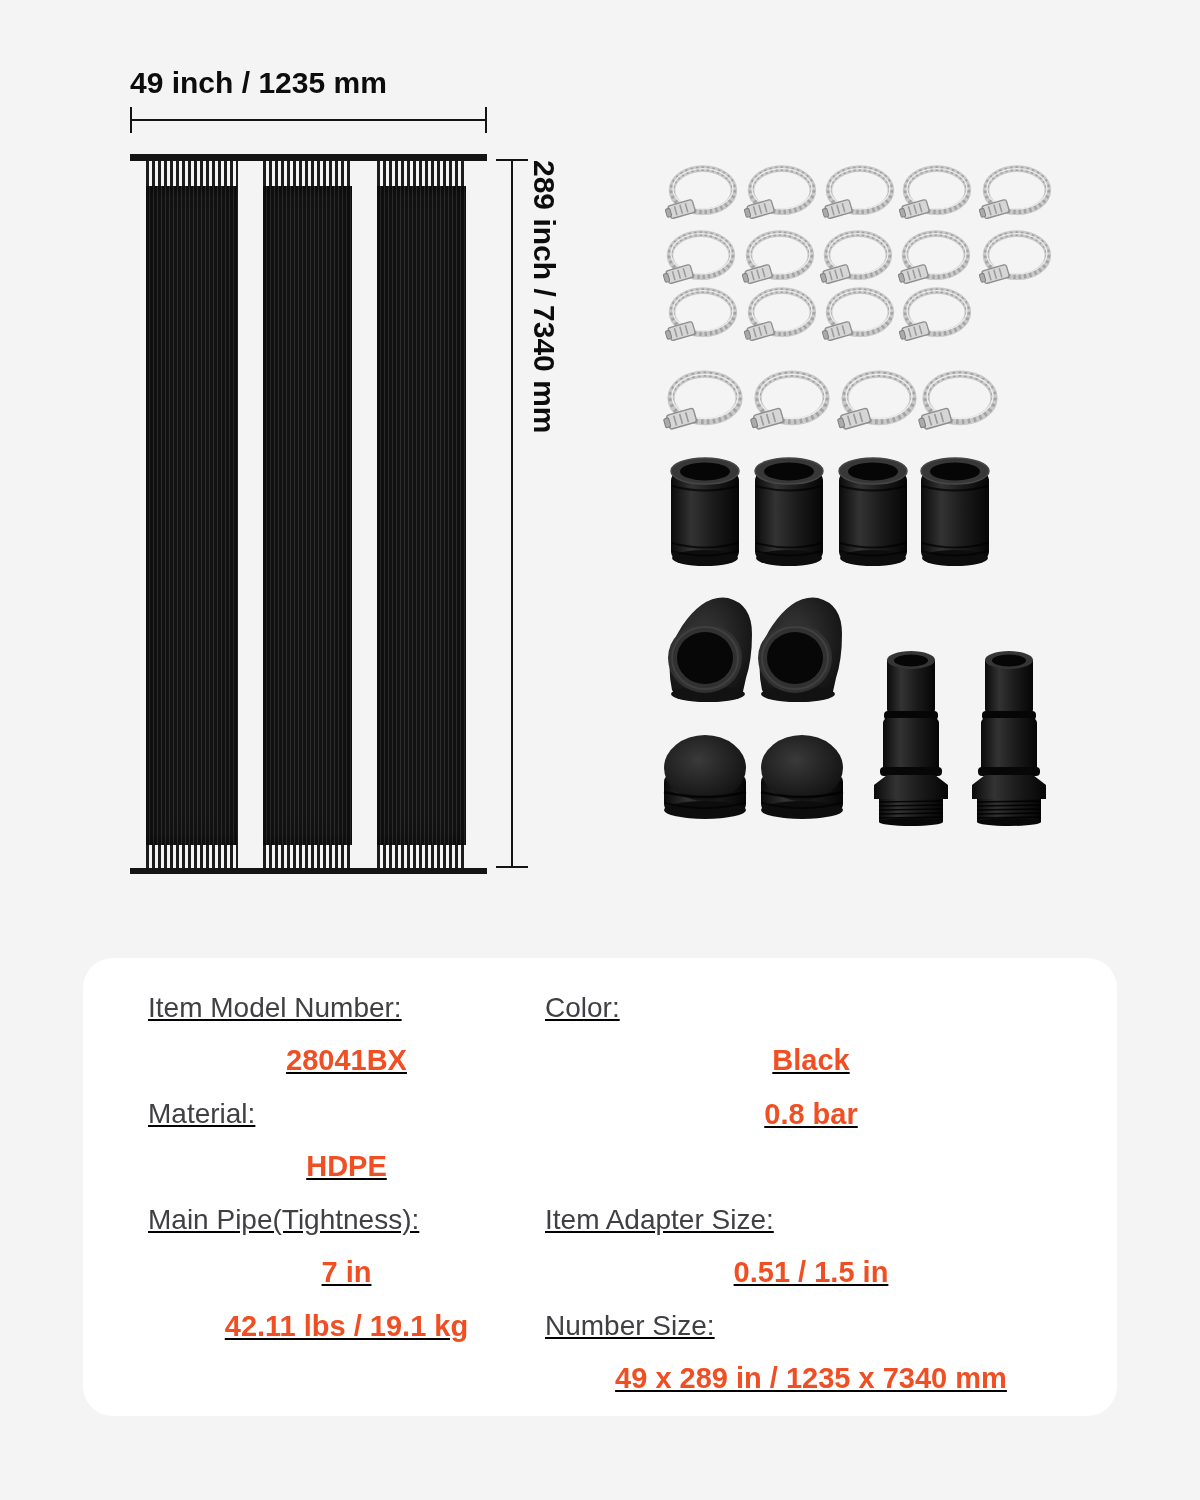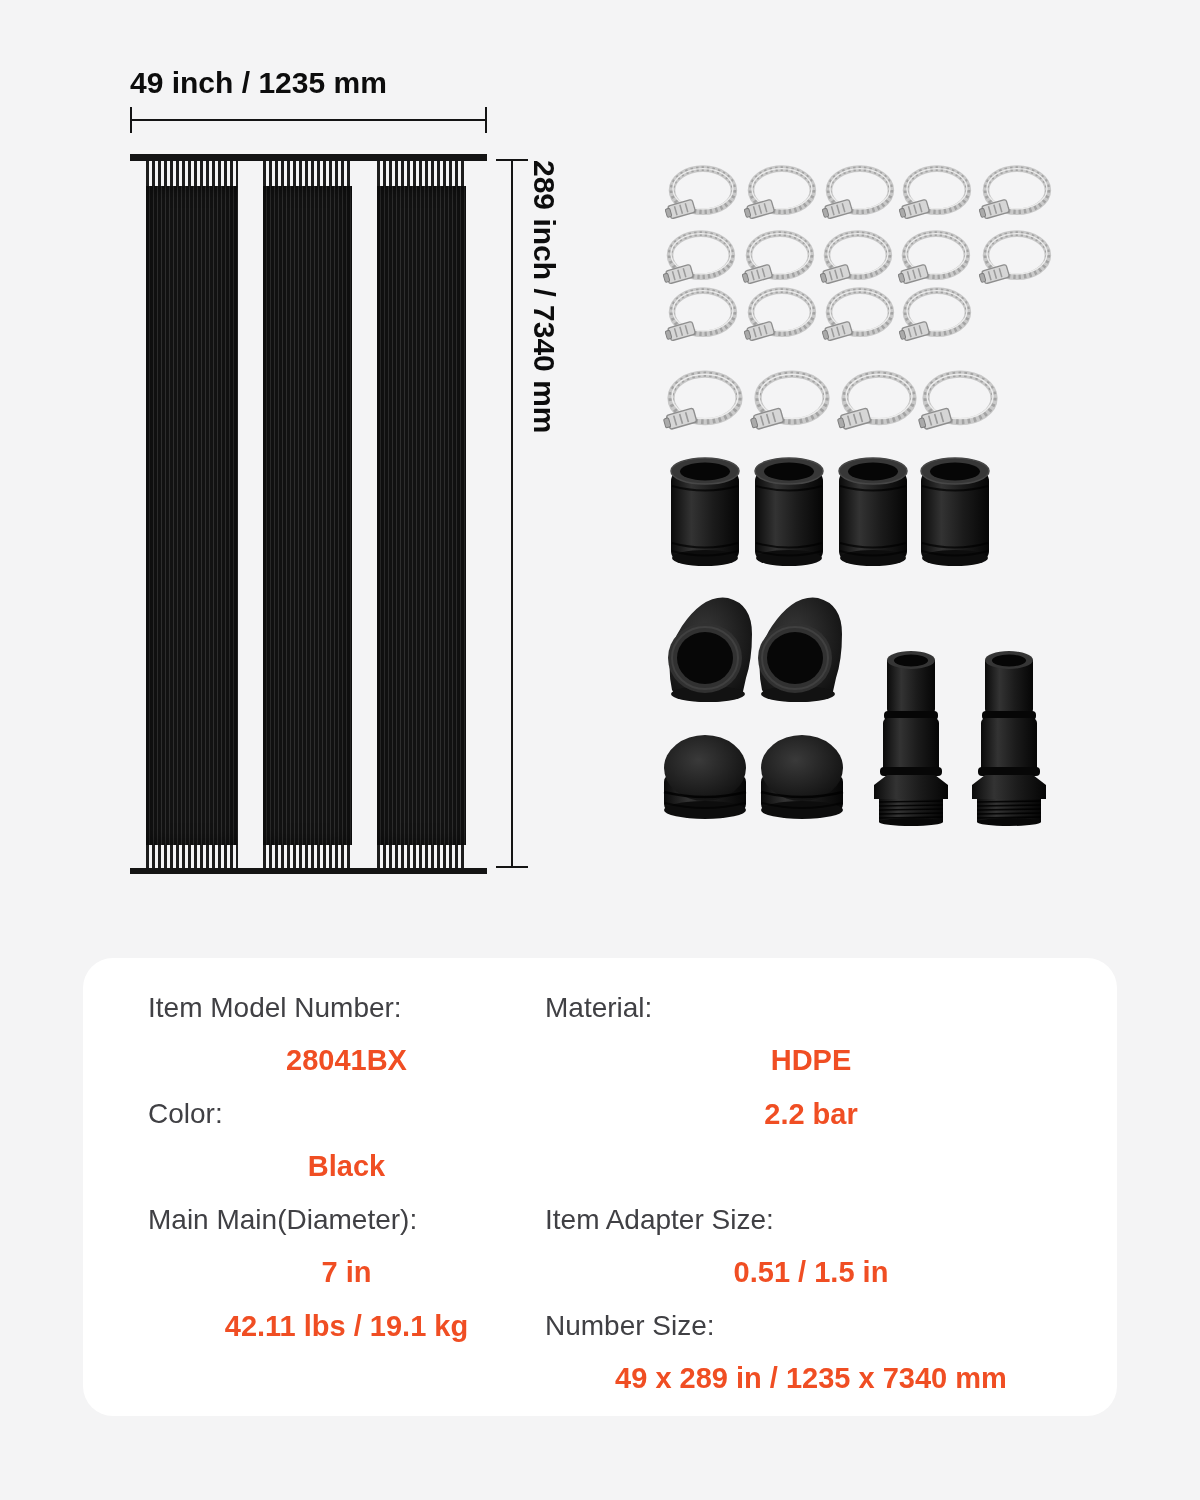--- a/index.html
+++ b/index.html
@@ -40,21 +40,21 @@
   #parts-svg{left:0;top:0;width:1200px;height:1500px;pointer-events:none;}
 
   
   .card{
     left:83px;top:958px;width:1034px;height:458px;
     background:#ffffff;border-radius:30px;
     box-sizing:border-box;padding:36px 40px 0 65px;
     display:grid;grid-template-columns:397px 1fr;
     align-content:start;
   }
-  .pair{margin-bottom:25px;}
+  .pair{margin-bottom:25px;text-decoration:underline;}
   .spec-label{font-size:28px;line-height:28px;color:#404044;margin-bottom:24px;white-space:nowrap;}
   .spec-value{font-size:29px;line-height:29px;font-weight:700;color:#F04E23;white-space:nowrap;text-align:center;}
 </style>
 </head>
 <body>
 
 <div class="abs dim-text dim-text-h">49 inch / 1235 mm</div>
 <div class="abs dim-line-h"></div>
 <div class="abs dim-tick" style="left:130px;top:107px;"></div>
 <div class="abs dim-tick" style="left:485px;top:107px;"></div>
@@ -183,32 +183,32 @@
       <use href="#sym-adapter" x="970" y="648" width="78" height="178"></use>
     </g>
 </svg>
 
 <div class="abs card">
   <div class="pair">
     <div class="spec-label">Item Model Number:</div>
     <div class="spec-value">28041BX</div>
   </div>
   <div class="pair">
+    <div class="spec-label">Color:</div>
+    <div class="spec-value">Black</div>
+  </div>
+  <div class="pair">
     <div class="spec-label">Material:</div>
     <div class="spec-value">HDPE</div>
   </div>
   <div class="pair">
-    <div class="spec-label">Color:</div>
-    <div class="spec-value">Black</div>
-  </div>
-  <div class="pair">
-    <div class="spec-value">2.2 bar</div>
-  </div>
-  <div class="pair">
-    <div class="spec-label">Main Main(Diameter):</div>
+    <div class="spec-value">0.8 bar</div>
+  </div>
+  <div class="pair">
+    <div class="spec-label">Main Pipe(Tightness):</div>
     <div class="spec-value">7 in</div>
   </div>
   <div class="pair">
     <div class="spec-label">Item Adapter Size:</div>
     <div class="spec-value">0.51 / 1.5 in</div>
   </div>
   <div class="pair">
     <div class="spec-value">42.11 lbs / 19.1 kg</div>
   </div>
   <div class="pair">

